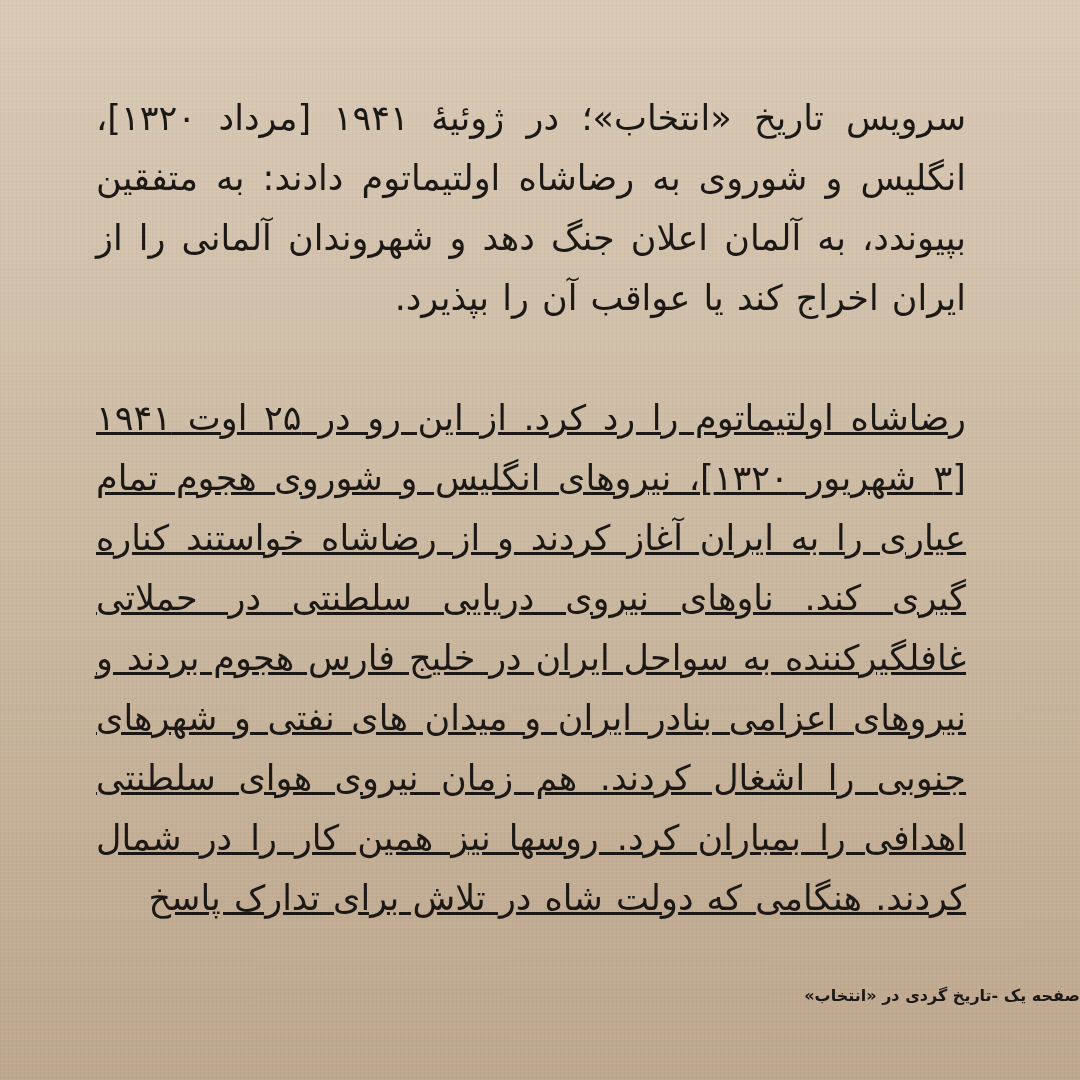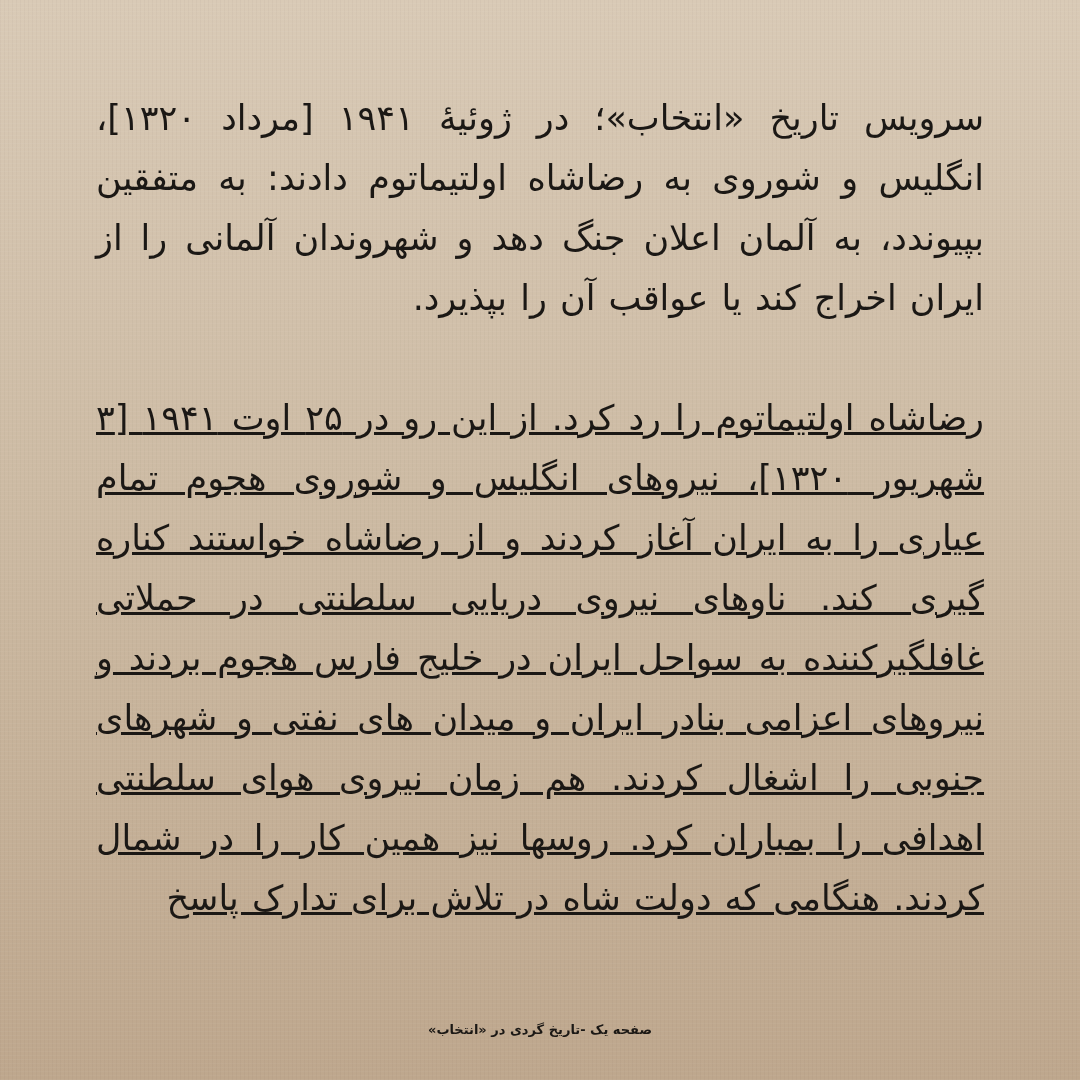--- a/index.html
+++ b/index.html
@@ -19,47 +19,46 @@
       position: absolute;
       inset: 0;
       background-image:
         repeating-linear-gradient(0deg, rgba(255,255,255,0.035) 0px, rgba(255,255,255,0.035) 1px, transparent 1px, transparent 4px),
         repeating-linear-gradient(90deg, rgba(0,0,0,0.025) 0px, rgba(0,0,0,0.025) 1px, transparent 1px, transparent 4px);
       pointer-events: none;
     }
     .content {
       position: absolute;
       left: 96px;
-      right: 96px;
+      right: 114px;
       top: 88px;
       direction: rtl;
     }
     .paragraph {
       margin: 0;
       font-size: 35px;
       line-height: 60px;
       text-align: justify;
       text-align-last: right;
       word-spacing: 2px;
     }
     .paragraph + .paragraph {
       margin-top: 60px;
       text-decoration: underline;
     }
     .footer {
       position: absolute;
       left: 0;
       right: 0;
       top: 986px;
-      text-align: center;
+      text-align: right;
       direction: rtl;
-      font-size: 13px;
+      font-size: 16px;
       font-weight: bold;
       color: #1b1815;
-      margin-top: 36px;
     }
   </style>
 </head>
 <body>
 
 <div class="texture"></div>
 
 <main class="content">
   <p class="paragraph">سرویس تاریخ «انتخاب»؛ در ژوئیهٔ ۱۹۴۱ [مرداد ۱۳۲۰]، انگلیس و شوروی به رضاشاه اولتیماتوم دادند: به متفقین بپیوندد، به آلمان اعلان جنگ دهد و شهروندان آلمانی را از ایران اخراج کند یا عواقب آن را بپذیرد.</p>
   <p class="paragraph">رضاشاه اولتیماتوم را رد کرد. از این رو در ۲۵ اوت ۱۹۴۱ [۳ شهریور ۱۳۲۰]، نیروهای انگلیس و شوروی هجوم تمام عیاری را به ایران آغاز کردند و از رضاشاه خواستند کناره گیری کند. ناوهای نیروی دریایی سلطنتی در حملاتی غافلگیرکننده به سواحل ایران در خلیج فارس هجوم بردند و نیروهای اعزامی بنادر ایران و میدان های نفتی و شهرهای جنوبی را اشغال کردند. هم زمان نیروی هوای سلطنتی اهدافی را بمباران کرد. روسها نیز همین کار را در شمال کردند. هنگامی که دولت شاه در تلاش برای تدارک پاسخ</p>

